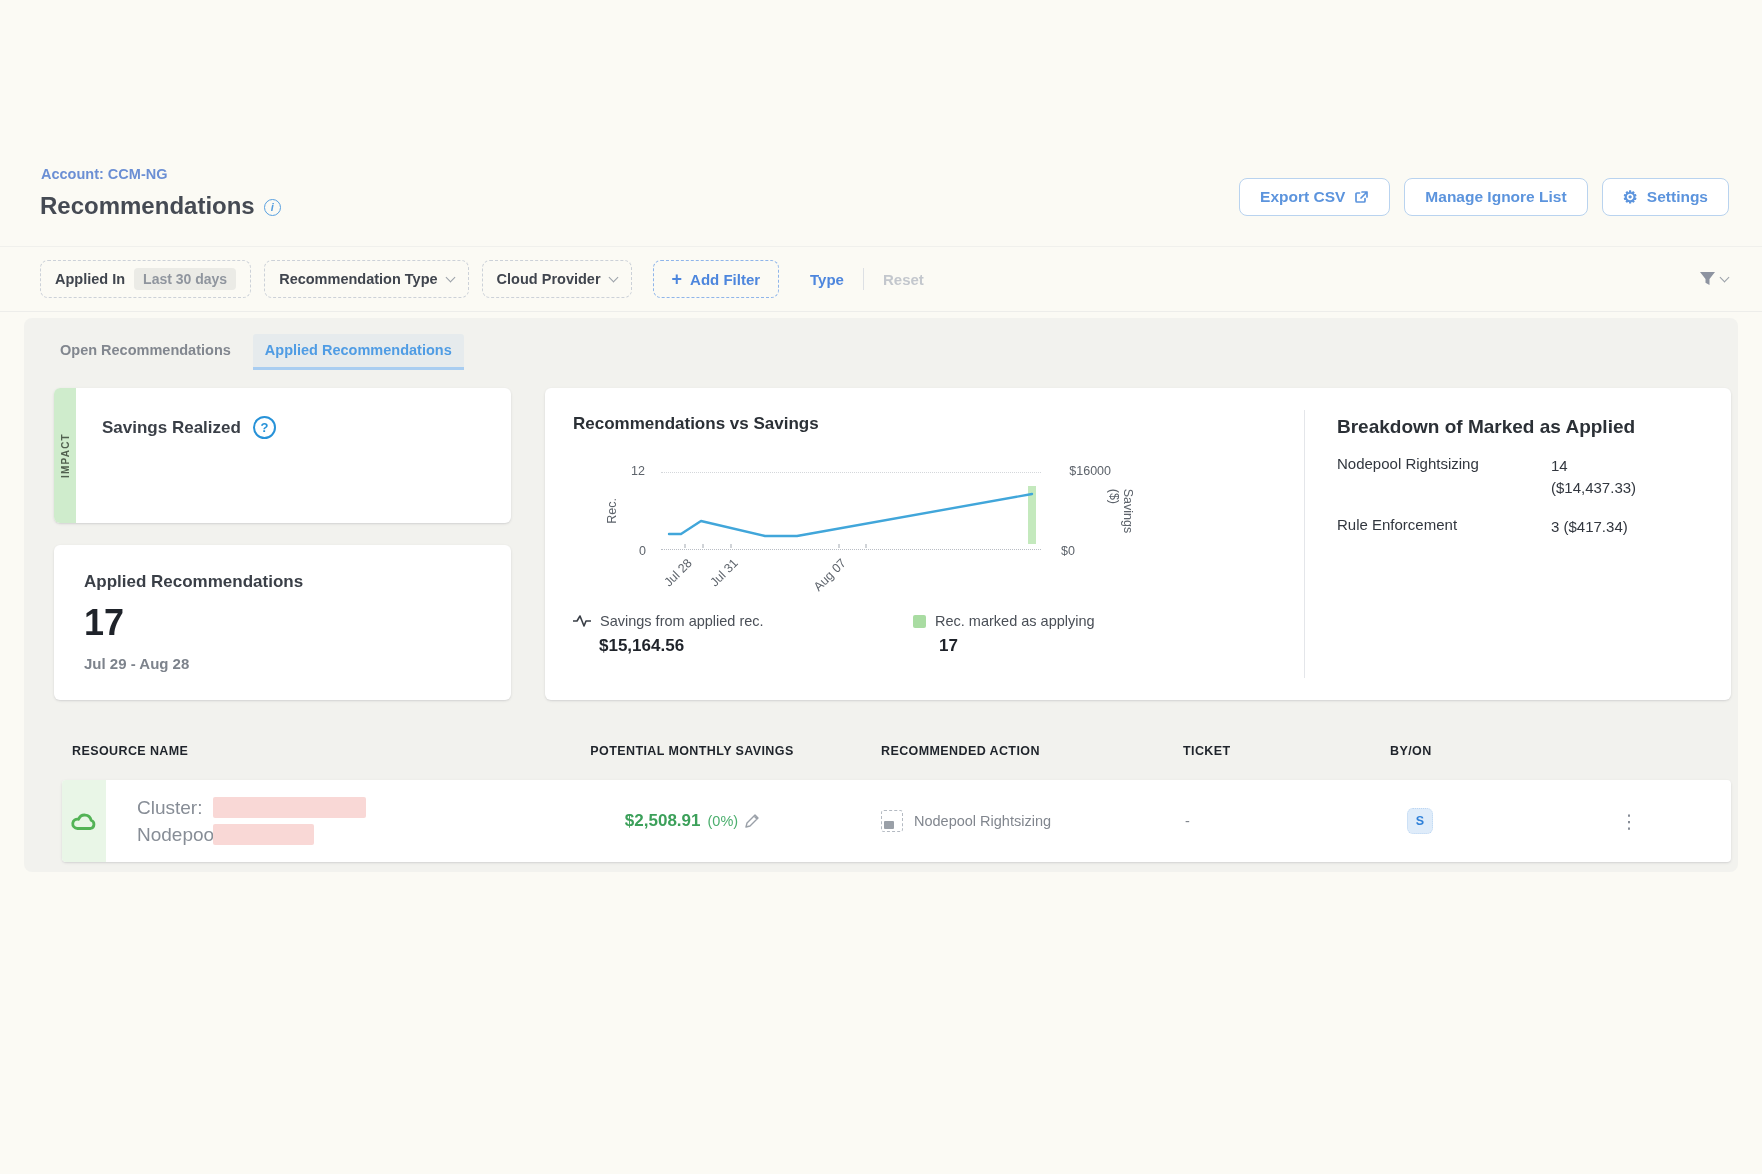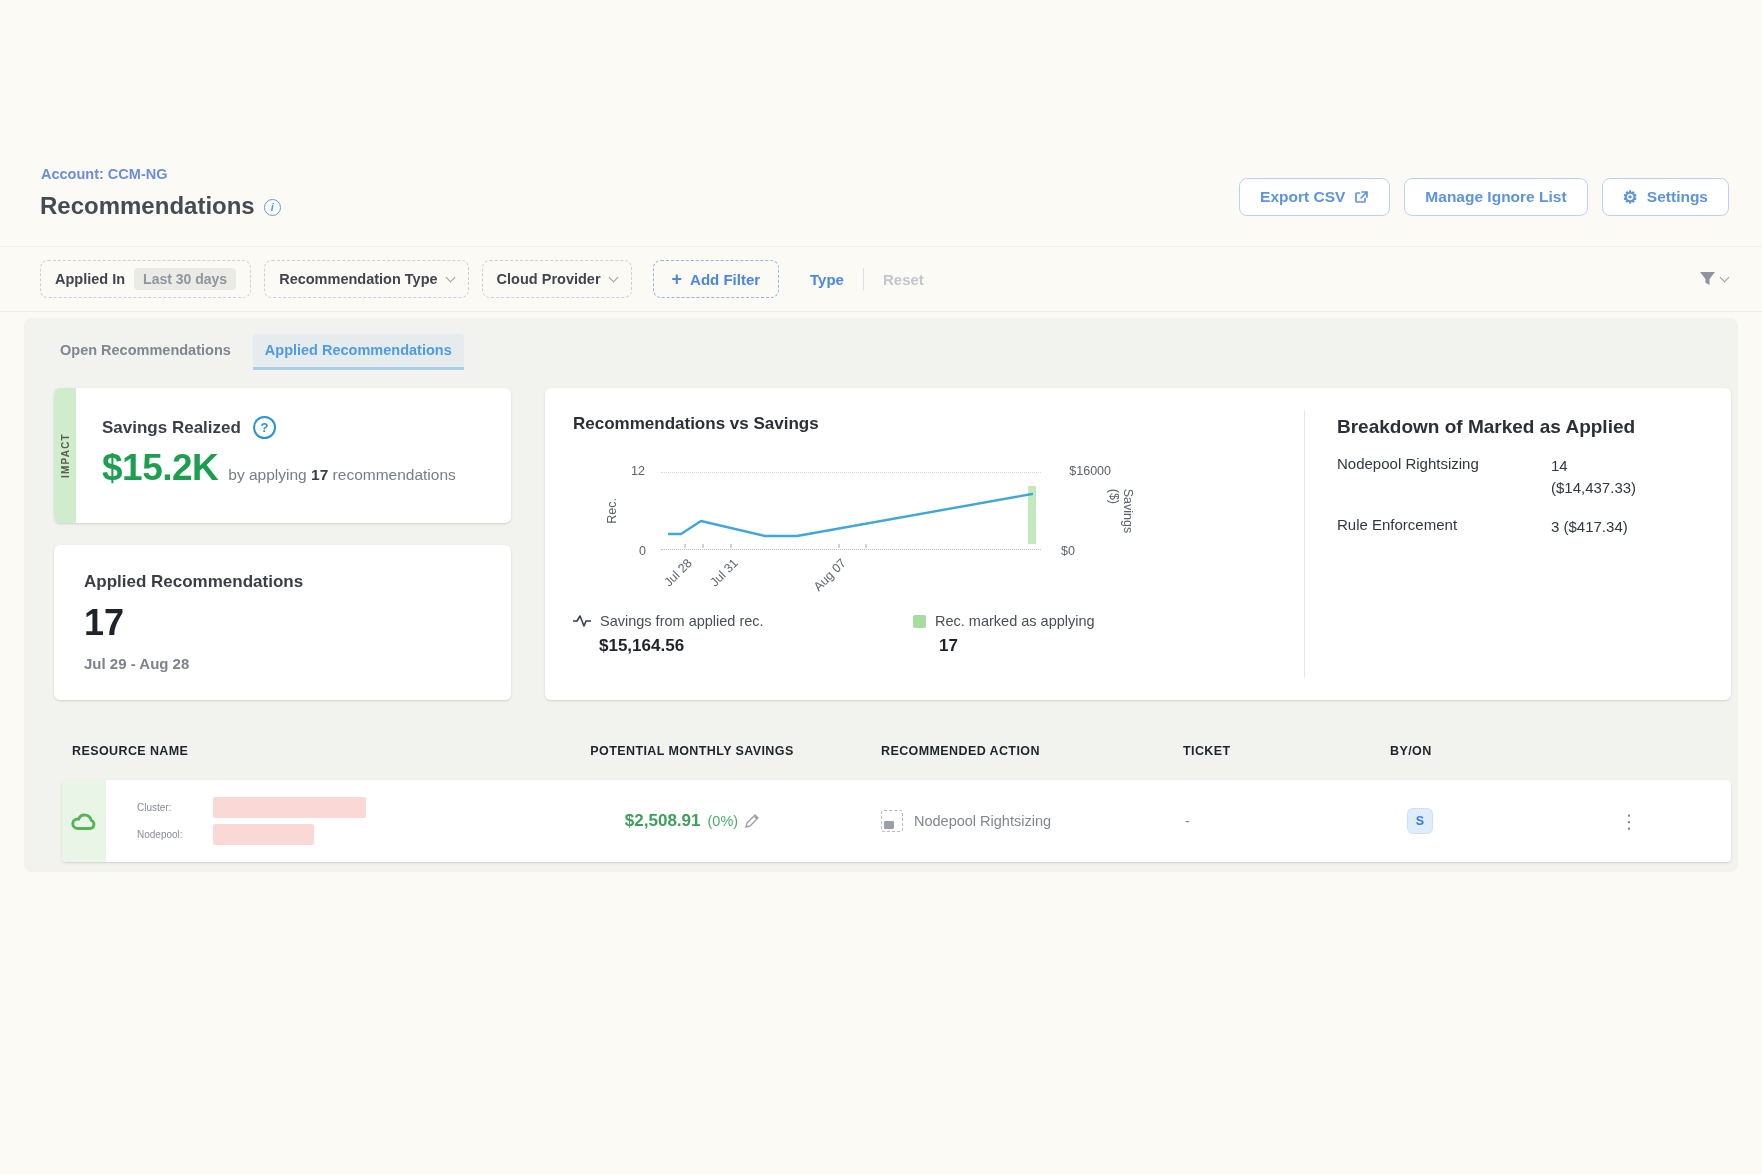--- a/index.html
+++ b/index.html
@@ -91,21 +91,21 @@
   .breakdown-title { font-size:19px; font-weight:700; color:#2b3036; }
   .bd-row { display:flex; margin-top:17px; font-size:15px; color:#32373f; }
   .bd-label { width:214px; }
   .bd-val { line-height:1.45; font-weight:500; }
   
   .thead { position:absolute; left:62px; top:744px; width:1669px; height:22px; font-size:12.5px; font-weight:700; color:#1f242b; letter-spacing:.4px; }
   .th { position:absolute; top:0; }
   .th-0 { left:10px; } .th-1 { left:525px; width:210px; text-align:center; } .th-2 { left:819px; } .th-3 { left:1121px; } .th-4 { left:1328px; }
   .trow { left:62px; top:780px; width:1669px; height:82px; border-radius:4px; cursor:pointer; }
   .row-strip { position:absolute; left:0; top:0; bottom:0; width:44px; background:#e9f6e7; border-radius:4px 0 0 4px; display:flex; align-items:center; justify-content:center; }
-  .res-cell { position:absolute; left:75px; top:14px; font-size:10px; color:#878d96; }
+  .res-cell { position:absolute; left:75px; top:14px; font-size:19px; color:#878d96; }
   .res-line { display:flex; align-items:center; height:27px; gap:8px; }
   .res-label { width:68px; }
   .redact { height:21px; background:#f9d8d6; border-radius:2px; }
   .redact-1 { width:153px; } .redact-2 { width:101px; }
   .sav-cell { position:absolute; left:525px; width:210px; top:0; height:82px; display:flex; align-items:center; justify-content:center; gap:7px; }
   .sav-amt { font-size:17px; font-weight:700; color:#3ca05a; }
   .sav-pct { font-size:14.5px; color:#4caf6e; }
   .act-cell { position:absolute; left:819px; top:0; height:82px; display:flex; align-items:center; gap:11px; font-size:14.5px; color:#81868e; }
   .act-icon { width:22px; height:22px; border:1.5px dashed #b4bac2; border-radius:3px; position:relative; }
   .act-icon::after { content:""; position:absolute; left:2px; bottom:2px; width:10px; height:8px; background:#9aa0a8; border-radius:1px; }
@@ -179,28 +179,20 @@
 
   <div class="card savings-card">
     <div class="impact-strip">
       <span class="impact-label">IMPACT</span>
     </div>
     <div class="savings-inner">
       <div class="savings-title-row">
         <span>Savings Realized</span>
         <span class="help-circ">?</span>
       </div>
-      <div class="savings-value-row">
-        <span class="savings-big">$15.2K</span>
-        <span class="savings-sub">
-          <span>by applying</span>
-          <b>17</b>
-          <span>recommendations</span>
-        </span>
-      </div>
     </div>
   </div>
 
   <div class="card applied-card">
     <div class="applied-title">Applied Recommendations</div>
     <div class="applied-count">17</div>
     <div class="applied-range">Jul 29 - Aug 28</div>
   </div>
 
   <div class="card chart-card">

